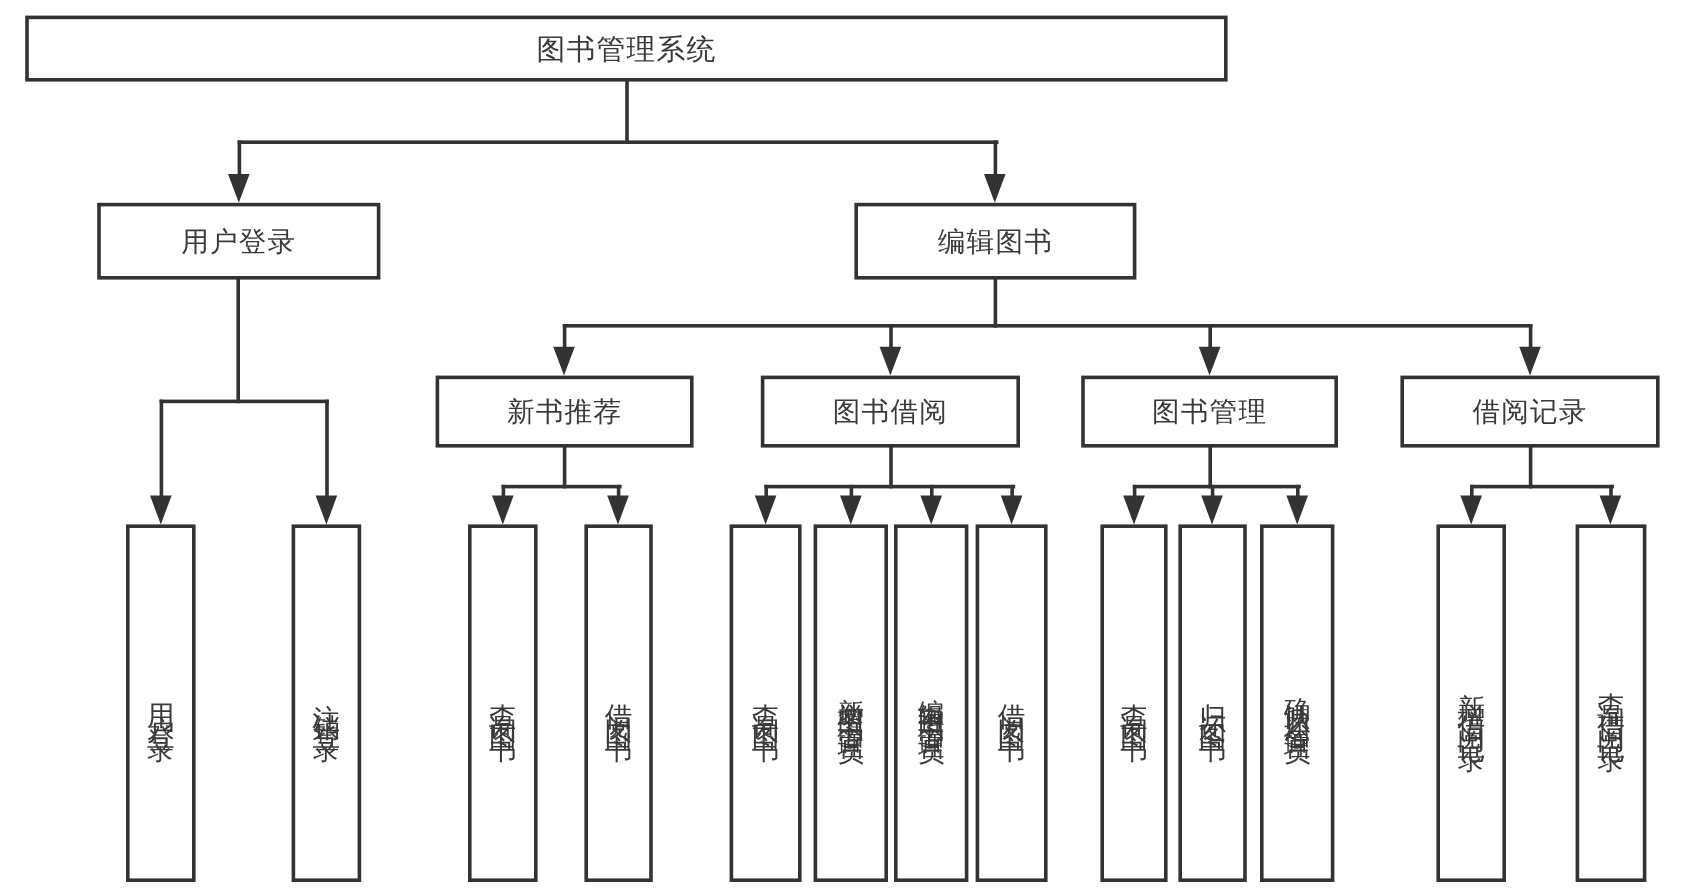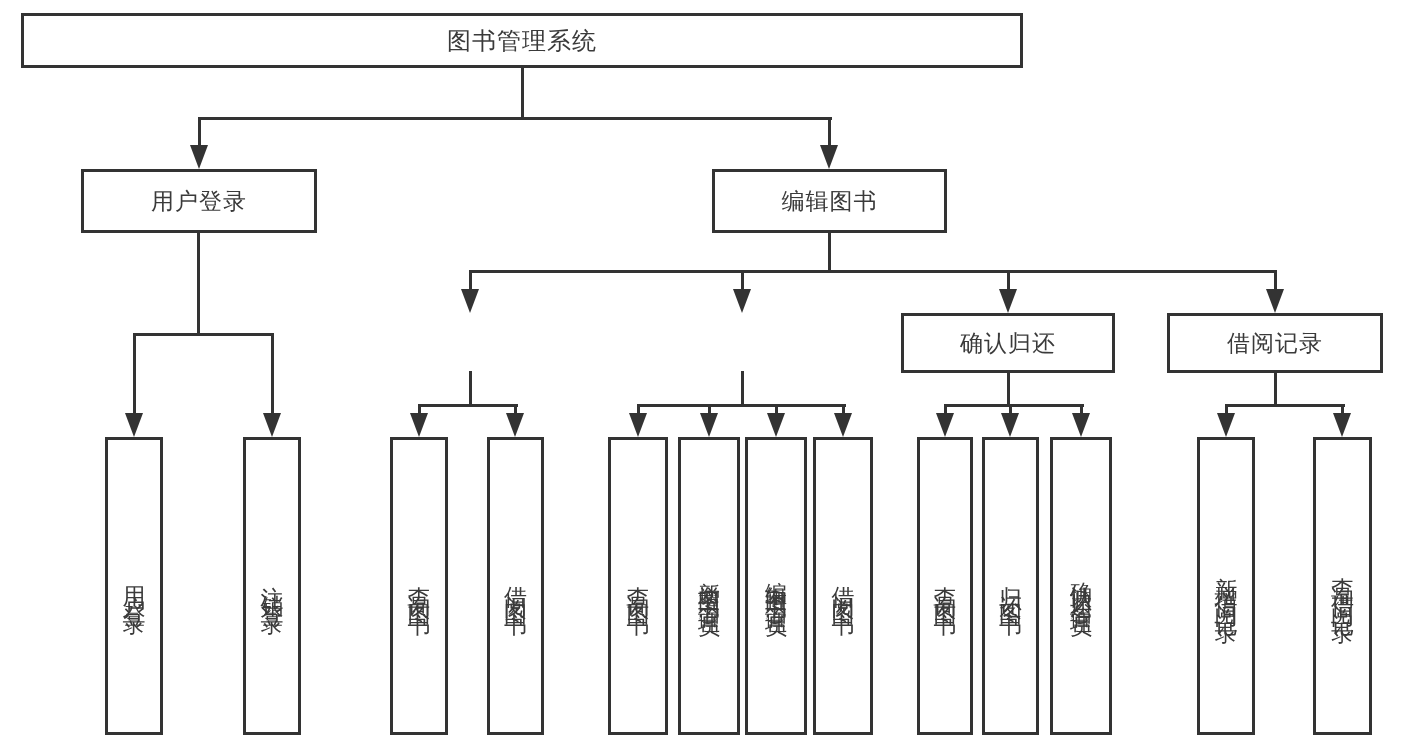--- a/index.html
+++ b/index.html
@@ -66,22 +66,28 @@
     <span>图书管理系统</span>
   </div>
 
   <div class="box" id="b-user">
     <span>用户登录</span>
   </div>
   <div class="box" id="b-mgmt">
     <span>编辑图书</span>
   </div>
 
+  <div class="box" id="b-rec">
+    <span>新书推荐</span>
+  </div>
+  <div class="box" id="b-borrow">
+    <span>图书借阅</span>
+  </div>
   <div class="box" id="b-curr">
-    <span>确认归还</span>
+    <span>图书管理</span>
   </div>
   <div class="box" id="b-record">
     <span>借阅记录</span>
   </div>
 
   <div class="leaf" id="l-ul-1">
     <span>用户登录</span>
   </div>
   <div class="leaf" id="l-ul-2">
     <span>注销登录</span>

